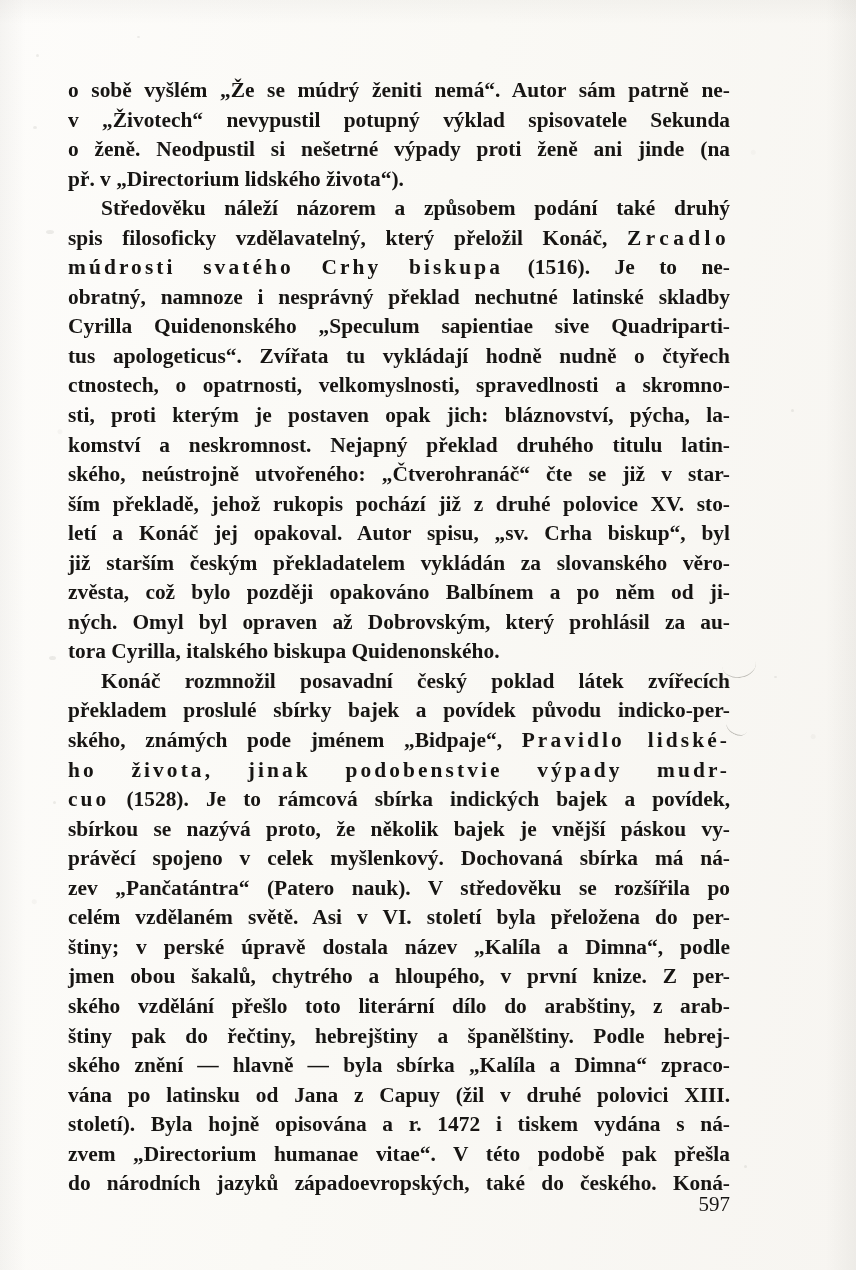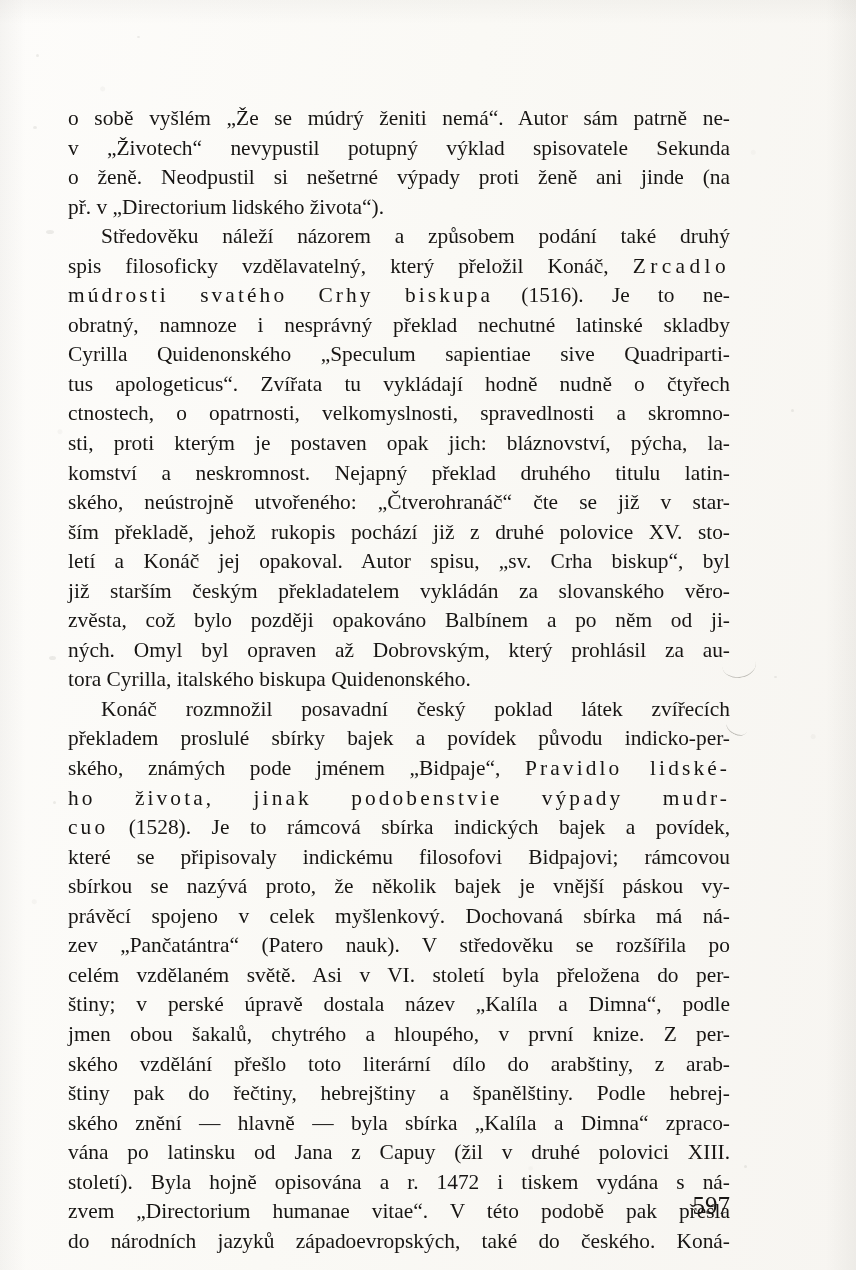--- a/index.html
+++ b/index.html
@@ -38,22 +38,23 @@
     inset: 0;
     background:
       linear-gradient(to right, rgba(60,55,48,.045) 0, rgba(0,0,0,0) 26px),
       linear-gradient(to left, rgba(60,55,48,.05) 0, rgba(0,0,0,0) 30px),
       linear-gradient(to bottom, rgba(60,55,48,.035) 0, rgba(0,0,0,0) 24px);
     pointer-events: none;
   }
   .textblock {
     position: absolute;
     left: 68px;
-    top: 104px;
+    top: 76px;
     width: 662px;
+    font-weight: bold;
   }
   .ln {
     display: block;
     height: 29.55px;
     line-height: 29.55px;
     font-size: 21.4px;
     color: #171513;
     white-space: pre;
     letter-spacing: 0;
     text-rendering: optimizeLegibility;
@@ -78,21 +79,21 @@
   }
   .sp2 {
     letter-spacing: 4.4px;
   }
   .folio {
     position: absolute;
     left: 0;
     top: 1192px;
     width: 730px;
     text-align: right;
-    font-size: 25px;
+    font-size: 21px;
     color: #171513;
   }
   .blot {
     position: absolute;
     pointer-events: none;
     border-radius: 50%;
     background: rgba(90,85,76,.10);
   }
   .curve {
     position: absolute;
@@ -150,21 +151,20 @@
       <span class="ln just">ných. Omyl byl opraven až Dobrovským, který prohlásil za au-</span>
       <span class="ln last">tora Cyrilla, italského biskupa Quidenonského.</span>
     </div>
 
     <div>
       <span class="ln just ind">Konáč rozmnožil posavadní český poklad látek zvířecích</span>
       <span class="ln just">překladem proslulé sbírky bajek a povídek původu indicko-per-</span>
       <span class="ln just"><span>ského, známých pode jménem „Bidpaje“, </span><span class="sp">Pravidlo lidské-</span></span>
       <span class="ln just sp">ho života, jinak podobenstvie výpady mudr-</span>
       <span class="ln just"><span class="sp">cuo</span><span> (1528). Je to rámcová sbírka indických bajek a povídek,</span></span>
-      <span class="ln just">které se připisovaly indickému filosofovi Bidpajovi; rámcovou</span>
       <span class="ln just">sbírkou se nazývá proto, že několik bajek je vnější páskou vy-</span>
       <span class="ln just">právěcí spojeno v celek myšlenkový. Dochovaná sbírka má ná-</span>
       <span class="ln just">zev „Pančatántra“ (Patero nauk). V středověku se rozšířila po</span>
       <span class="ln just">celém vzdělaném světě. Asi v VI. století byla přeložena do per-</span>
       <span class="ln just">štiny; v perské úpravě dostala název „Kalíla a Dimna“, podle</span>
       <span class="ln just">jmen obou šakalů, chytrého a hloupého, v první knize. Z per-</span>
       <span class="ln just">ského vzdělání přešlo toto literární dílo do arabštiny, z arab-</span>
       <span class="ln just">štiny pak do řečtiny, hebrejštiny a španělštiny. Podle hebrej-</span>
       <span class="ln just">ského znění — hlavně — byla sbírka „Kalíla a Dimna“ zpraco-</span>
       <span class="ln just">vána po latinsku od Jana z Capuy (žil v druhé polovici XIII.</span>

